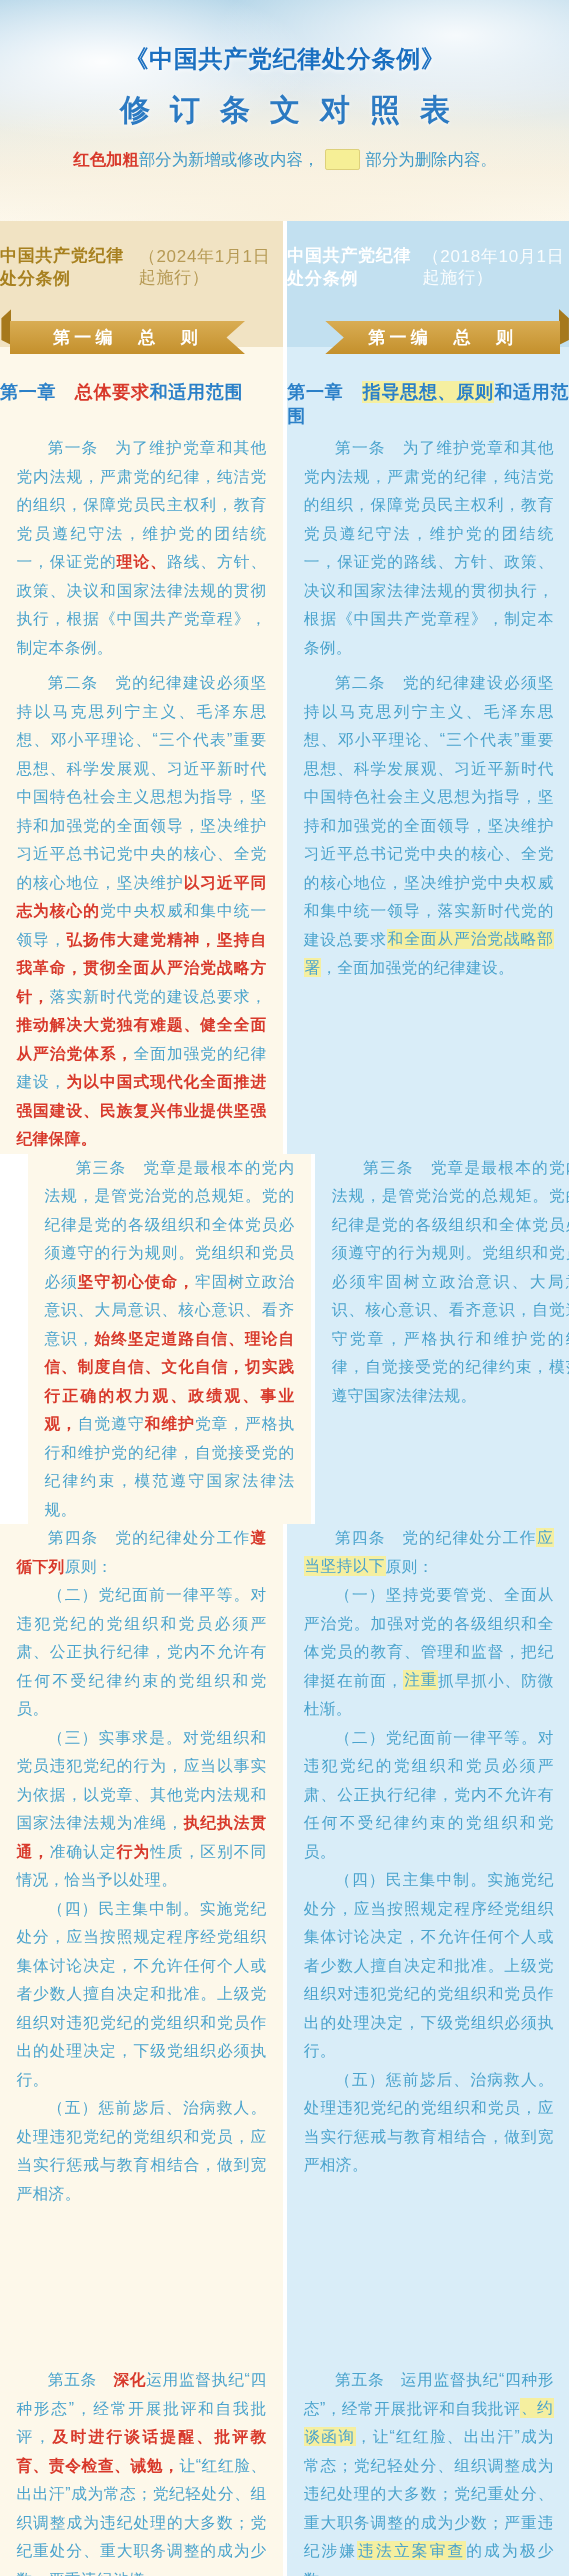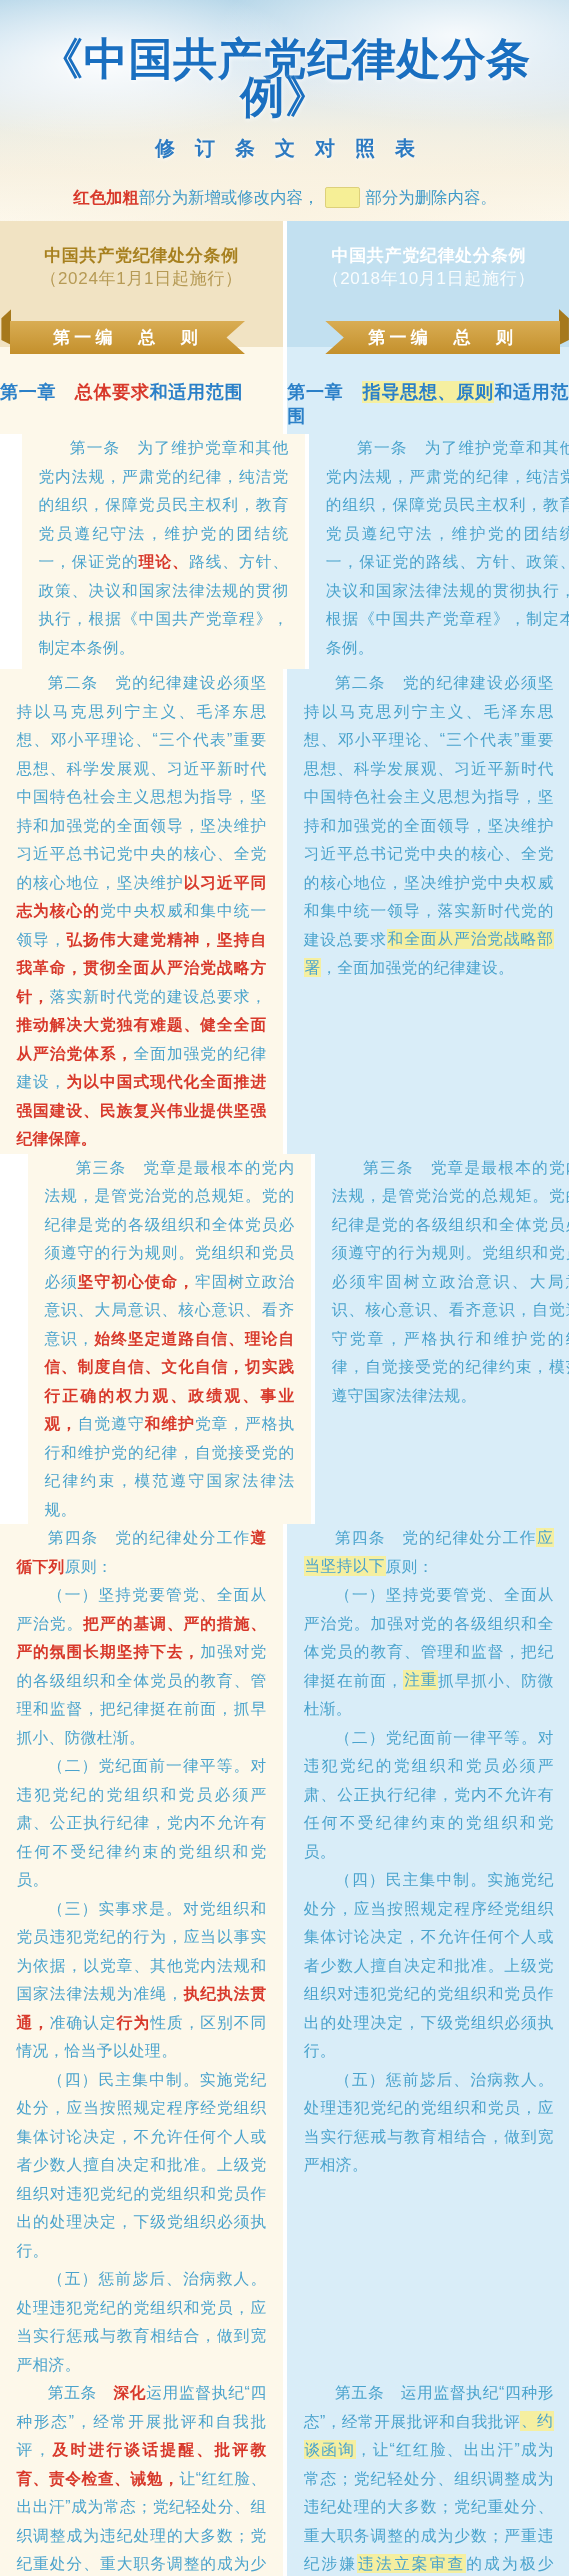--- a/index.html
+++ b/index.html
@@ -7,51 +7,51 @@
   .page{position:relative;width:570px;background:#ffffff;}
 
   
   .sky{position:relative;height:221px;overflow:hidden;
     background:
       radial-gradient(ellipse 299px 114px at 18% 28%, rgba(255,255,255,.95), rgba(255,255,255,0) 70%),
       radial-gradient(ellipse 370px 135px at 80% 16%, rgba(255,255,255,.85), rgba(255,255,255,0) 65%),
       radial-gradient(ellipse 498px 185px at 50% 96%, rgba(250,242,224,.9), rgba(250,242,224,0) 75%),
       linear-gradient(180deg,#b7d7e9 0%,#c8dfee 20%,#dde8ee 40%,#eeeee4 60%,#f7f1e2 78%,#fdf9ee 100%);
     text-align:center;}
-  .page-title{padding-top:40px;font-size:44px;line-height:38px;font-weight:bold;
+  .page-title{padding-top:40px;font-size:24px;line-height:38px;font-weight:bold;
     color:#1a6fc0;letter-spacing:0.7px;text-shadow:0 1.4px 5.7px rgba(255,255,255,.9);}
-  .page-subtitle{margin-top:17px;font-size:20px;line-height:30px;font-weight:bold;
+  .page-subtitle{margin-top:17px;font-size:30px;line-height:30px;font-weight:bold;
     color:#2c7ac2;letter-spacing:20px;padding-left:20px;
     font-family:"DejaVu Serif","Liberation Serif",serif;
     text-shadow:0 1.4px 4.3px rgba(255,255,255,.85);}
   .legend{margin-top:24px;font-size:16.4px;line-height:21.4px;color:#3f9ac9;
     display:flex;align-items:center;justify-content:center;}
   .legend .red-label{color:#d8392b;font-weight:bold;}
   .legend .swatch{display:inline-block;width:33px;height:19px;margin:0 5.7px;
     background:#f6ef96;border:0.7px solid #ddd07a;border-radius:2.1px;}
 
   
   .row{display:grid;grid-template-columns:283px 4.3px 283px;}
   .gap{background:#ffffff;}
   .cl{background:#fdf8ea;}
   .cr{background:#d9edf8;}
   .cl.band{background:#f1e3c3;}
   .cr.band{background:#c2e0f0;}
 
   .r-band{min-height:78px;}
   .r-banner{min-height:48px;}
   .r-chapter{min-height:87px;}
-  .r-a1{min-height:235px;padding-left:22px;}
+  .r-a1{min-height:235px;}
   .r-a2{min-height:463px;}
   .r-a3{min-height:352px;padding-left:28px;}
   .r-a4{min-height:842px;}
   .r-a5{min-height:250px;}
 
   
-  .ver{display:flex;flex-direction:column;align-items:center;justify-content:center;padding-top:13px;}
+  .ver{display:flex;flex-direction:row;align-items:center;justify-content:center;padding-top:13px;}
   .ver .ver-title{font-size:17px;line-height:23px;font-weight:bold;letter-spacing:0.7px;}
   .ver .ver-date{font-size:17px;line-height:21.4px;margin-top:1.4px;letter-spacing:0.7px;}
   .cl .ver-title{color:#a7801f;}
   .cl .ver-date{color:#b69a55;}
   .cr .ver-title{color:#ffffff;}
   .cr .ver-date{color:rgba(255,255,255,.92);}
 
   
   .banner-wrap{position:relative;height:48px;}
   .ribbon{position:absolute;top:22px;height:33px;line-height:33px;text-align:center;
@@ -152,21 +152,20 @@
       </div>
     <div class="gap"></div>
     <div class="cr body-cell">
         <p class="para"><span class="seg">第三条　党章是最根本的党内法规，是管党治党的总规矩。党的纪律是党的各级组织和全体党员必须遵守的行为规则。党组织和党员必须牢固树立政治意识、大局意识、核心意识、看齐意识，自觉遵守党章，严格执行和维护党的纪律，自觉接受党的纪律约束，模范遵守国家法律法规。</span></p>
       </div>
   </div>
 
   <div class="row r-a4">
     <div class="cl body-cell">
         <p class="para"><span class="seg">第四条　党的纪律处分工作</span><span class="seg r">遵循下列</span><span class="seg">原则：</span></p>
-        <p class="para"><span class="seg">（一）坚持党要管党、全面从严治党。</span><span class="seg r">把严的基调、严的措施、严的氛围长期坚持下去，</span><span class="seg">加强对党的各级组织和全体党员的教育、管理和监督，把纪律挺在前面，抓早抓小、防微杜渐。</span></p>
         <p class="para"><span class="seg">（二）党纪面前一律平等。对违犯党纪的党组织和党员必须严肃、公正执行纪律，党内不允许有任何不受纪律约束的党组织和党员。</span></p>
         <p class="para"><span class="seg">（三）实事求是。对党组织和党员违犯党纪的行为，应当以事实为依据，以党章、其他党内法规和国家法律法规为准绳，</span><span class="seg r">执纪执法贯通，</span><span class="seg">准确认定</span><span class="seg r">行为</span><span class="seg">性质，区别不同情况，恰当予以处理。</span></p>
         <p class="para"><span class="seg">（四）民主集中制。实施党纪处分，应当按照规定程序经党组织集体讨论决定，不允许任何个人或者少数人擅自决定和批准。上级党组织对违犯党纪的党组织和党员作出的处理决定，下级党组织必须执行。</span></p>
         <p class="para"><span class="seg">（五）惩前毖后、治病救人。处理违犯党纪的党组织和党员，应当实行惩戒与教育相结合，做到宽严相济。</span></p>
       </div>
     <div class="gap"></div>
     <div class="cr body-cell">
         <p class="para"><span class="seg">第四条　党的纪律处分工作</span><span class="seg h">应当坚持以下</span><span class="seg">原则：</span></p>
         <p class="para"><span class="seg">（一）坚持党要管党、全面从严治党。加强对党的各级组织和全体党员的教育、管理和监督，把纪律挺在前面，</span><span class="seg h">注重</span><span class="seg">抓早抓小、防微杜渐。</span></p>
         <p class="para"><span class="seg">（二）党纪面前一律平等。对违犯党纪的党组织和党员必须严肃、公正执行纪律，党内不允许有任何不受纪律约束的党组织和党员。</span></p>

